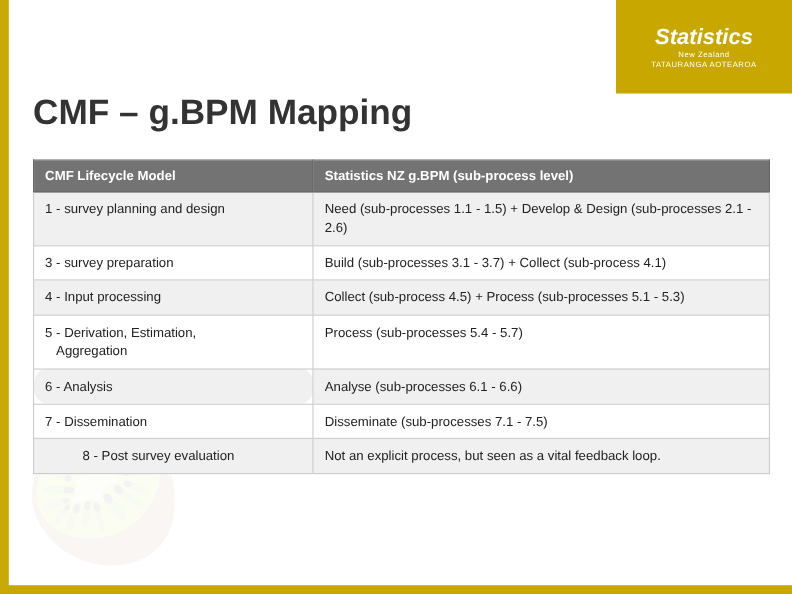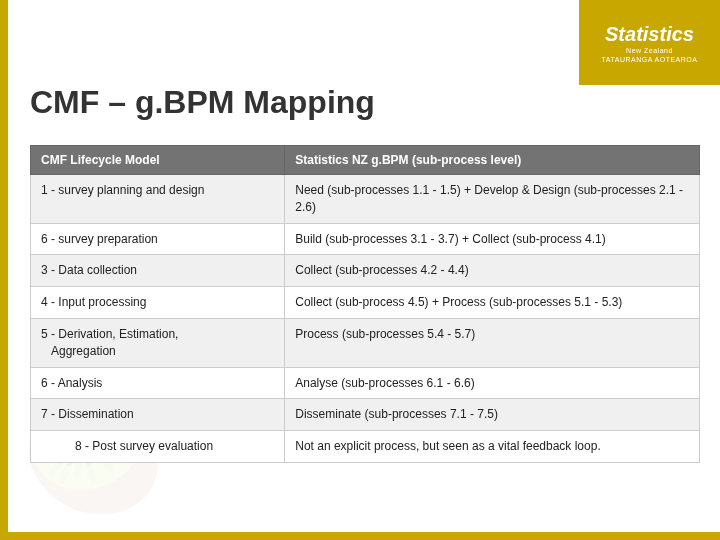--- a/index.html
+++ b/index.html
@@ -28,21 +28,21 @@
       width: 720px;
       height: 8px;
       background: #c8a800;
     }
 
     
     .logo-area {
       position: absolute;
       top: 0;
       right: 0;
-      width: 141px;
+      width: 160px;
       height: 85px;
       background: #c8a800;
       display: flex;
       align-items: center;
       justify-content: center;
       padding: 8px;
     }
     .logo-text {
       color: #ffffff;
       font-size: 20px;
@@ -159,26 +159,22 @@
         <th class="col-left">CMF Lifecycle Model</th>
         <th class="col-right">Statistics NZ g.BPM (sub-process level)</th>
       </tr>
     </thead>
     <tbody id="table-body">
     <tr>
           <td class="col-left" style="white-space: pre-wrap;">1 - survey planning and design</td>
           <td class="col-right">Need (sub-processes 1.1 - 1.5) + Develop &amp; Design (sub-processes 2.1 - 2.6)</td>
         </tr>
         <tr>
-          <td class="col-left" style="white-space: pre-wrap;">6 - survey preparation</td>
+          <td class="col-left" style="white-space: pre-wrap;">3 - survey preparation</td>
           <td class="col-right">Build (sub-processes 3.1 - 3.7) + Collect (sub-process 4.1)</td>
-        </tr>
-        <tr>
-          <td class="col-left" style="white-space: pre-wrap;">3 - Data collection</td>
-          <td class="col-right">Collect (sub-processes 4.2 - 4.4)</td>
         </tr>
         <tr>
           <td class="col-left" style="white-space: pre-wrap;">4 - Input processing</td>
           <td class="col-right">Collect (sub-process 4.5) + Process (sub-processes 5.1 - 5.3)</td>
         </tr>
         <tr>
           <td class="col-left" style="white-space: pre-wrap;">5 - Derivation, Estimation,
    Aggregation</td>
           <td class="col-right">Process (sub-processes 5.4 - 5.7)</td>
         </tr>

